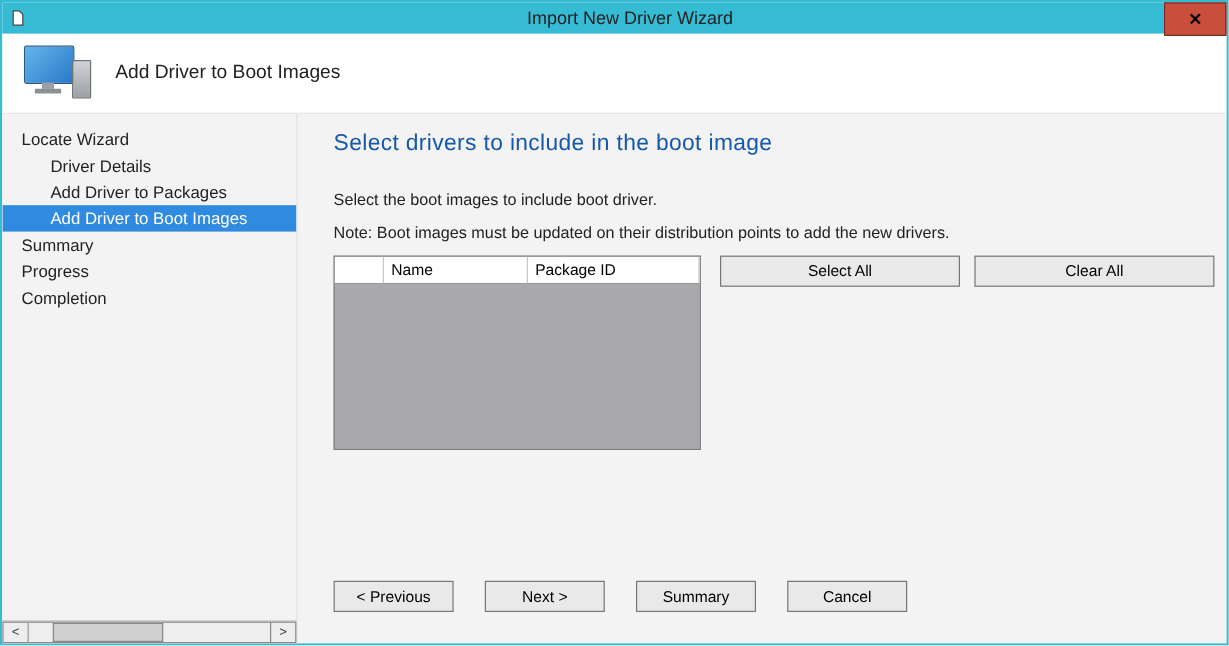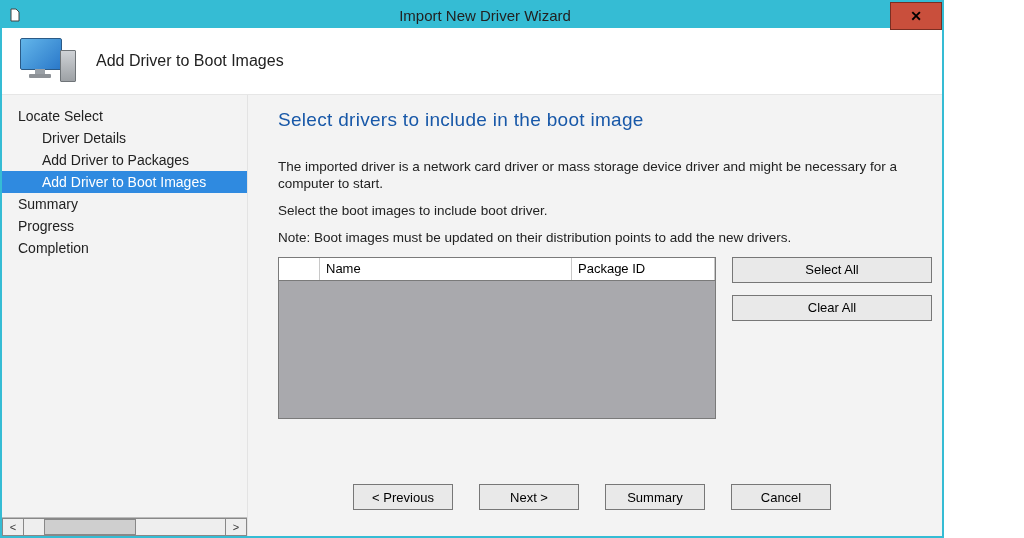--- a/index.html
+++ b/index.html
@@ -1,16 +1,16 @@
 <!DOCTYPE html>
 <html><head>
 <meta charset="utf-8">
 <style>
   html,body{margin:0;padding:0;width:1024px;height:538px;font-family:"Segoe UI",Tahoma,Arial,sans-serif;font-size:13px;color:#000;background:#fff;overflow:hidden}
-  .window{width:944px;height:538px;border:2px solid #35bcd4;box-sizing:border-box;display:flex;flex-direction:column;background:#fff}
+  .window{width:1024px;height:538px;border:2px solid #35bcd4;box-sizing:border-box;display:flex;flex-direction:column;background:#fff}
   .titlebar{height:26px;background:#35bcd4;display:flex;align-items:center;position:relative}
   .titlebar .title{flex:1;text-align:center;color:#222;font-size:15px}
   .titlebar .sys-icon{width:26px;height:26px;display:flex;align-items:center;justify-content:center;color:#2b2b2b}
   .titlebar .close-btn{position:absolute;right:0;top:0;width:50px;height:26px;background:#c94f3c;border:1px solid #7a2e22;display:flex;align-items:center;justify-content:center;color:#000;font-weight:bold;font-family:Arial,sans-serif;font-size:14px}
   .banner{height:66px;background:#fff;display:flex;align-items:center;padding-left:18px;border-bottom:1px solid #e6e6e6}
   .banner .banner-title{font-size:16px;color:#222;margin-left:20px}
   .body{flex:1;display:flex;background:#f3f3f3;min-height:0}
   .nav{width:245px;border-right:1px solid #e3e3e3;background:#f3f3f3;display:flex;flex-direction:column;padding-top:10px}
   .nav-items{flex:1;overflow:hidden}
   .nav-item{padding:3px 0 3px 16px;font-size:14px;color:#222;white-space:nowrap;overflow:hidden}
@@ -24,24 +24,24 @@
   .content-heading{color:#1858a8;font-size:19px;letter-spacing:.3px;margin-bottom:28px}
   .content p{margin:0 0 10px 0;font-size:13.5px;color:#222;line-height:1.25}
   .list-area{display:flex;gap:16px;}
   .list-box{width:470px;height:160px;border:1px solid #7a7a7a;background:#a9a9ad;display:flex;flex-direction:column}
   .list-header{height:22px;background:#fff;display:flex;border-bottom:1px solid #7a7a7a}
   .list-header .col{border-right:1px solid #c8c8c8;padding:2px 6px;font-size:13px;display:flex;align-items:center}
   .col.chk{width:28px;flex:none}
   .col.name{flex:1}
   .col.pkg{width:130px;flex:none}
   .list-body{flex:1;background:#a9a9ad}
-  .side-btns{display:flex;flex-direction:column;gap:12px}
+  .side-btns{display:flex;gap:12px}
   button.win{height:26px;border:1px solid #777;background:#e9e9e9;font-family:inherit;font-size:13px;padding:0 12px;min-width:100px}
   button.win.wide{width:200px}
-  .footer{padding:12px 26px 16px 0;display:flex;justify-content:center;gap:26px;background:#f3f3f3}
+  .footer{padding:12px 26px 16px 0;display:flex;justify-content:flex-start;gap:26px;background:#f3f3f3}
   .monitor-icon{width:56px;height:46px;position:relative}
   .monitor-icon .screen{width:40px;height:30px;background:linear-gradient(135deg,#63b6ea,#2a78c9);border:1px solid #2b5a86;border-radius:2px;position:absolute;left:0;top:0}
   .monitor-icon .stand{width:10px;height:5px;background:#9aa0a6;position:absolute;left:15px;top:31px}
   .monitor-icon .base{width:22px;height:4px;background:#8d9196;position:absolute;left:9px;top:36px;border-radius:1px}
   .monitor-icon .tower{width:14px;height:30px;background:linear-gradient(#cfd2d6,#9da1a5);border:1px solid #6f7478;position:absolute;left:40px;top:12px;border-radius:1px}
 </style>
 </head>
 <body>
 <div class="window">
 
@@ -64,40 +64,39 @@
         <div class="base"></div>
         <div class="tower"></div>
     </div>
     <div class="banner-title">Add Driver to Boot Images</div>
   </div>
 
   <div class="body">
 
     <div class="nav">
       <div class="nav-items">
-        <div class="nav-item">Locate Select</div>
+        <div class="nav-item">Locate Wizard</div>
         <div class="nav-item sub">Driver Details</div>
         <div class="nav-item sub">Add Driver to Packages</div>
         <div class="nav-item sub selected">Add Driver to Boot Images</div>
         <div class="nav-item">Summary</div>
         <div class="nav-item">Progress</div>
         <div class="nav-item">Completion</div>
       </div>
       <div class="nav-scroll">
         <div class="arrow">&lt;</div>
         <div class="track">
             <div class="thumb"></div>
           </div>
         <div class="arrow">&gt;</div>
       </div>
     </div>
 
     <div class="content">
       <div class="content-heading">Select drivers to include in the boot image</div>
-      <p>The imported driver is a network card driver or mass storage device driver and might be necessary for a computer to start.</p>
       <p>Select the boot images to include boot driver.</p>
       <p>Note: Boot images must be updated on their distribution points to add the new drivers.</p>
 
       <div class="list-area">
         <div class="list-box">
           <div class="list-header">
             <div class="col chk"></div>
             <div class="col name">Name</div>
             <div class="col pkg">Package ID</div>
           </div>

